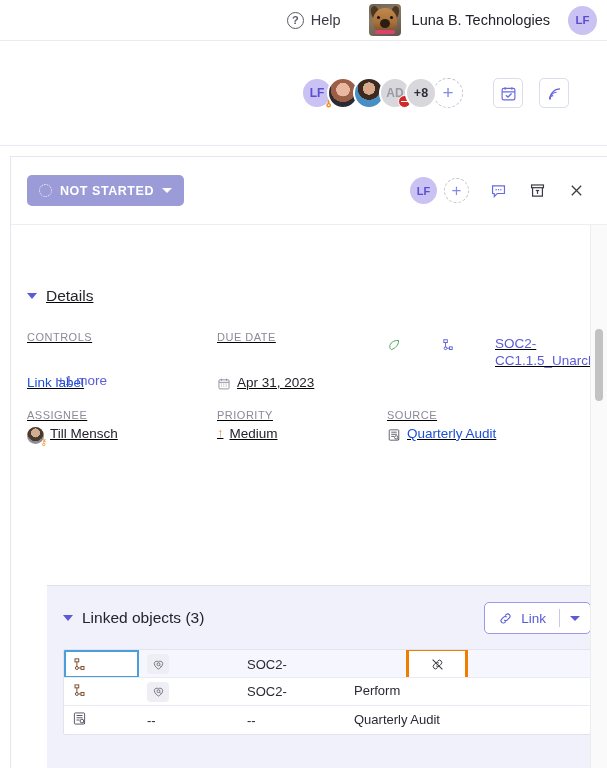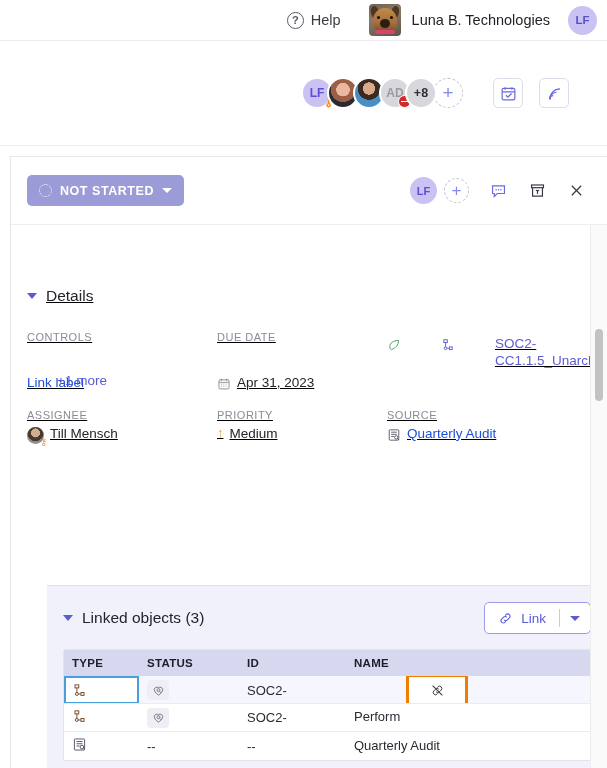--- a/index.html
+++ b/index.html
@@ -434,27 +434,20 @@
               <span>Link</span>
             </div>
             <div class="lb-sep"></div>
             <div class="lb-caret">
               <span class="caret-dn-p"></span>
             </div>
           </div>
         </div>
 
         <div class="tbl">
-          <div class="thead">
-            <div>TYPE</div>
-            <div>STATUS</div>
-            <div>ID</div>
-            <div>NAME</div>
-            <div></div>
-          </div>
 
           <div class="trow sel">
             <div style="padding-left:0 !important">
               <div class="cell-type focus" style="padding-left:8px">
                 <svg width="15" height="15" viewBox="0 0 20 20" fill="none" stroke="#7a4a2a" stroke-width="1.3">
                   <rect x="4" y="2.5" width="5" height="4"></rect>
                   <path d="M6.5 6.5v7"></path>
                   <circle cx="6.5" cy="14.6" r="2"></circle>
                   <path d="M8.6 14.6h3.2"></path>
                   <rect x="12" y="12.7" width="4" height="3.8"></rect>

